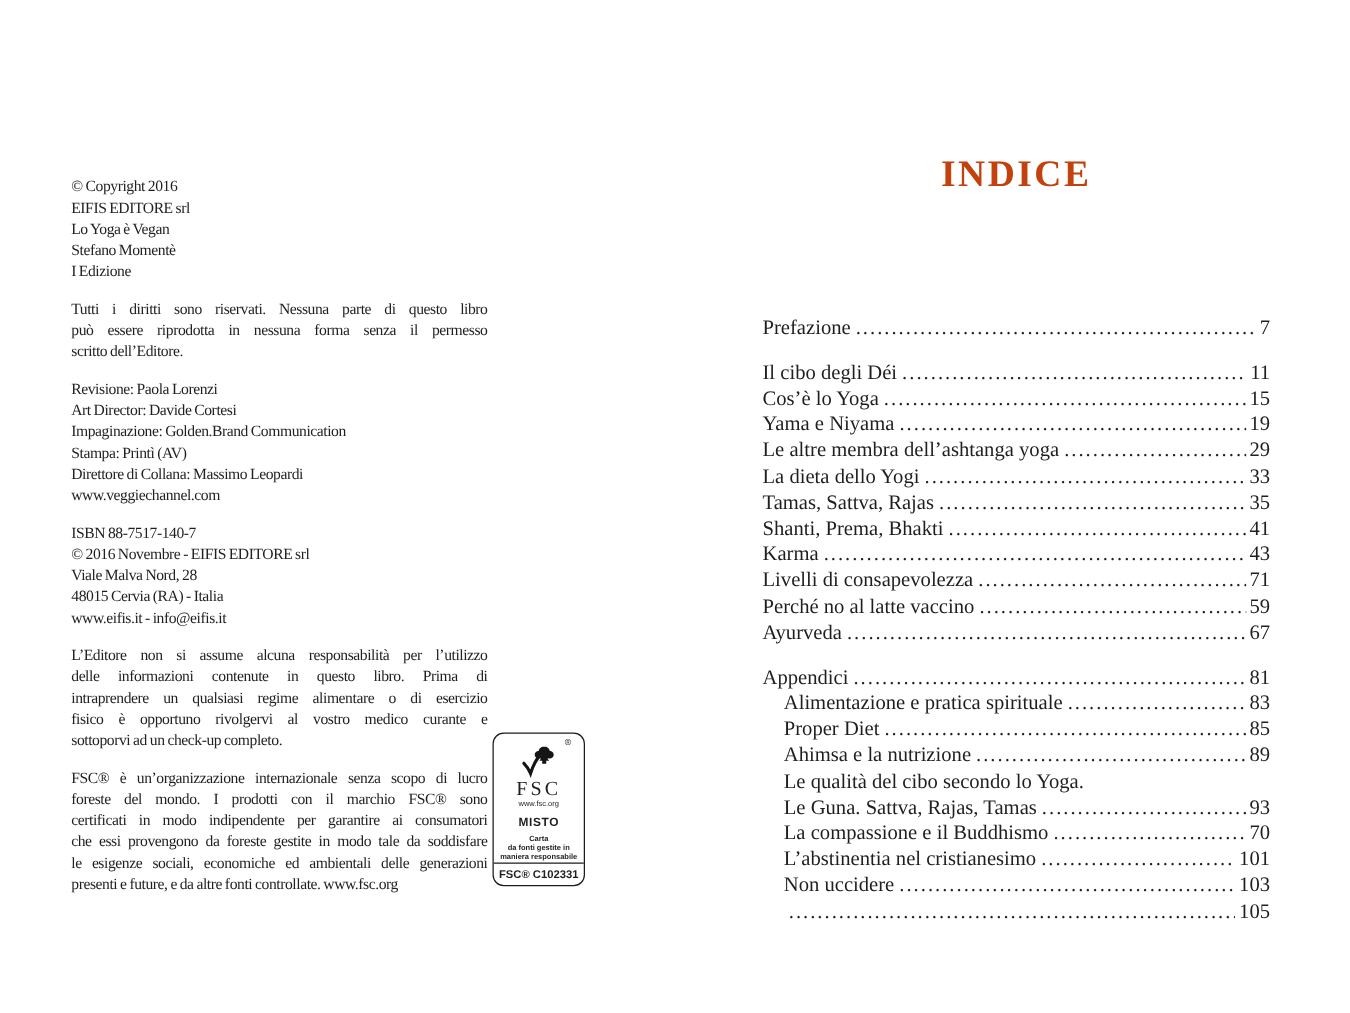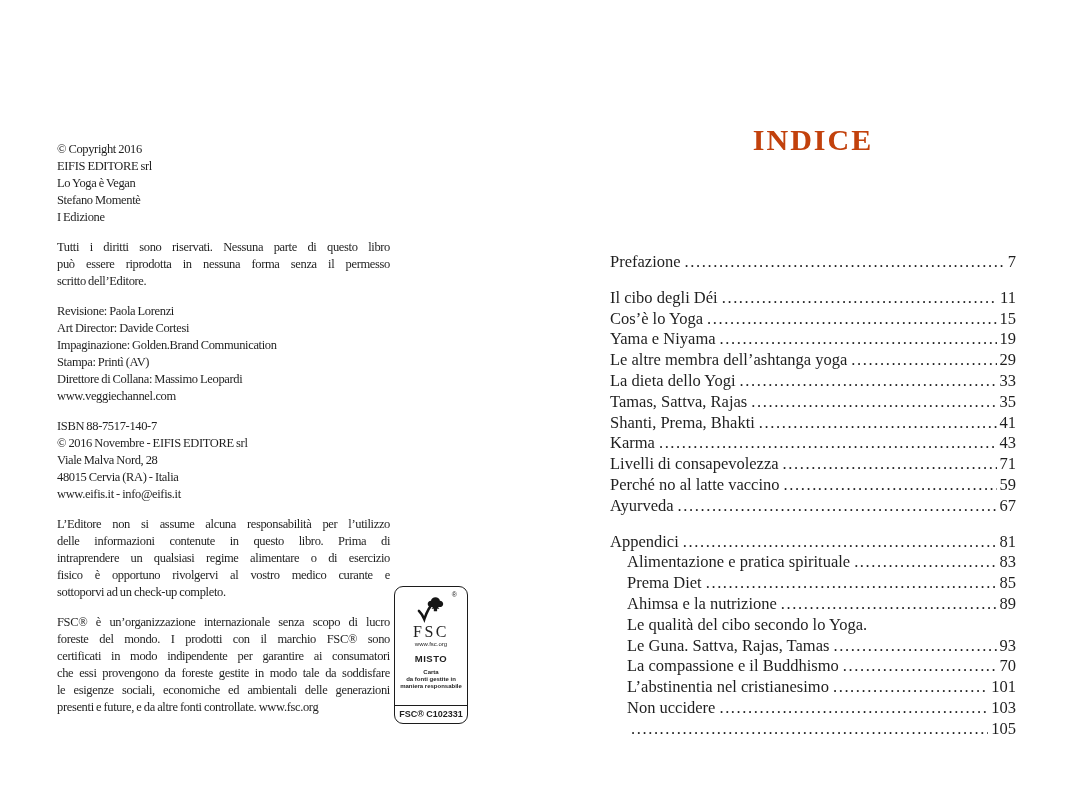--- a/index.html
+++ b/index.html
@@ -18,21 +18,21 @@
     font-size:12.5px; line-height:17px;
     letter-spacing:-0.35px; word-spacing:-0.5px;
   }
   .blk { margin-bottom:13px; }
   .ln  { min-height:17px; }
   .ln.j { text-align:justify; text-align-last:justify; }
 
   
   .fsc-box {
     position:absolute; left:394px; top:586px;
-    width:74px; height:138px;
+    width:74px; height:123px;
     border:1.5px solid #1c1c1c; border-radius:9px;
     box-sizing:border-box; background:#fff;
     display:flex; flex-direction:column; align-items:center;
     padding:5px 4px 4px;
     font-family:"Liberation Sans", sans-serif;
     text-align:center;
   }
   .fsc-reg { position:absolute; top:4px; right:10px; font-size:7px; line-height:7px; }
   .fsc-tree { width:32px; height:28px; margin-top:3px; }
   .fsc-brand {
@@ -210,21 +210,21 @@
           <span class="tlabel">Appendici</span>
           <span class="dots"></span>
           <span class="pnum">81</span>
         </div>
         <div class="trow ind">
           <span class="tlabel">Alimentazione e pratica spirituale</span>
           <span class="dots"></span>
           <span class="pnum">83</span>
         </div>
         <div class="trow ind">
-          <span class="tlabel">Prema Diet</span>
+          <span class="tlabel">Proper Diet</span>
           <span class="dots"></span>
           <span class="pnum">85</span>
         </div>
         <div class="trow ind">
           <span class="tlabel">Ahimsa e la nutrizione</span>
           <span class="dots"></span>
           <span class="pnum">89</span>
         </div>
         <div class="trow ind">
           <span class="tlabel">Le qualità del cibo secondo lo Yoga.</span>

